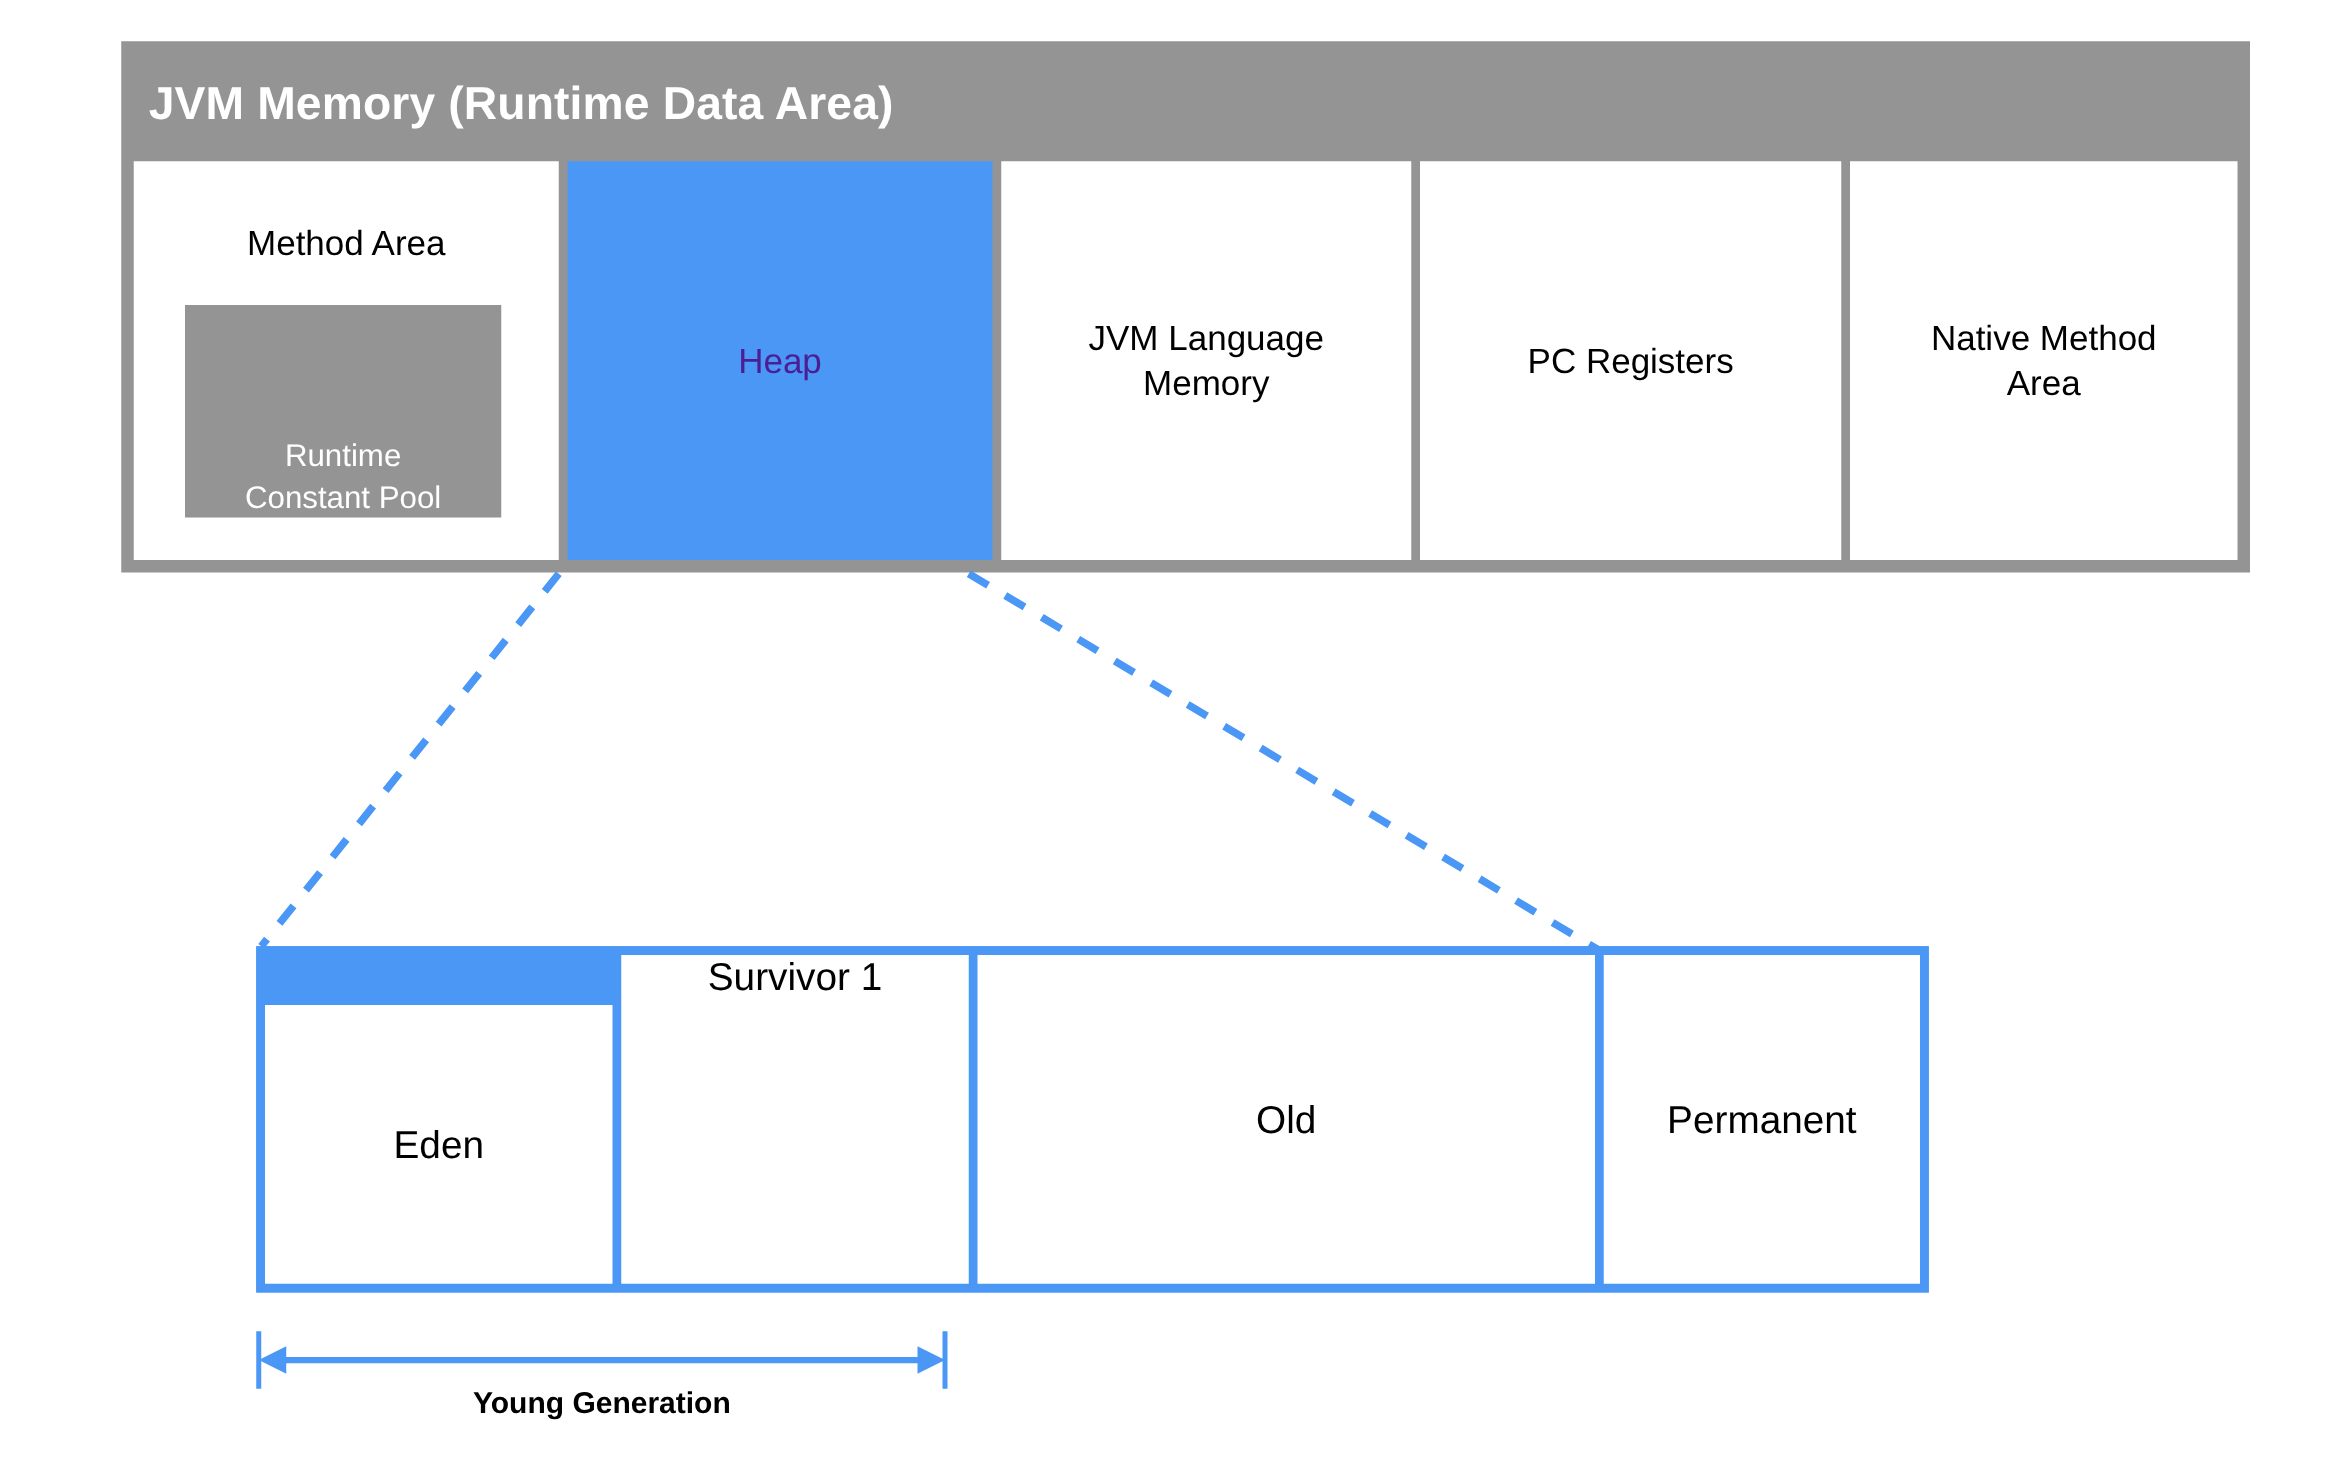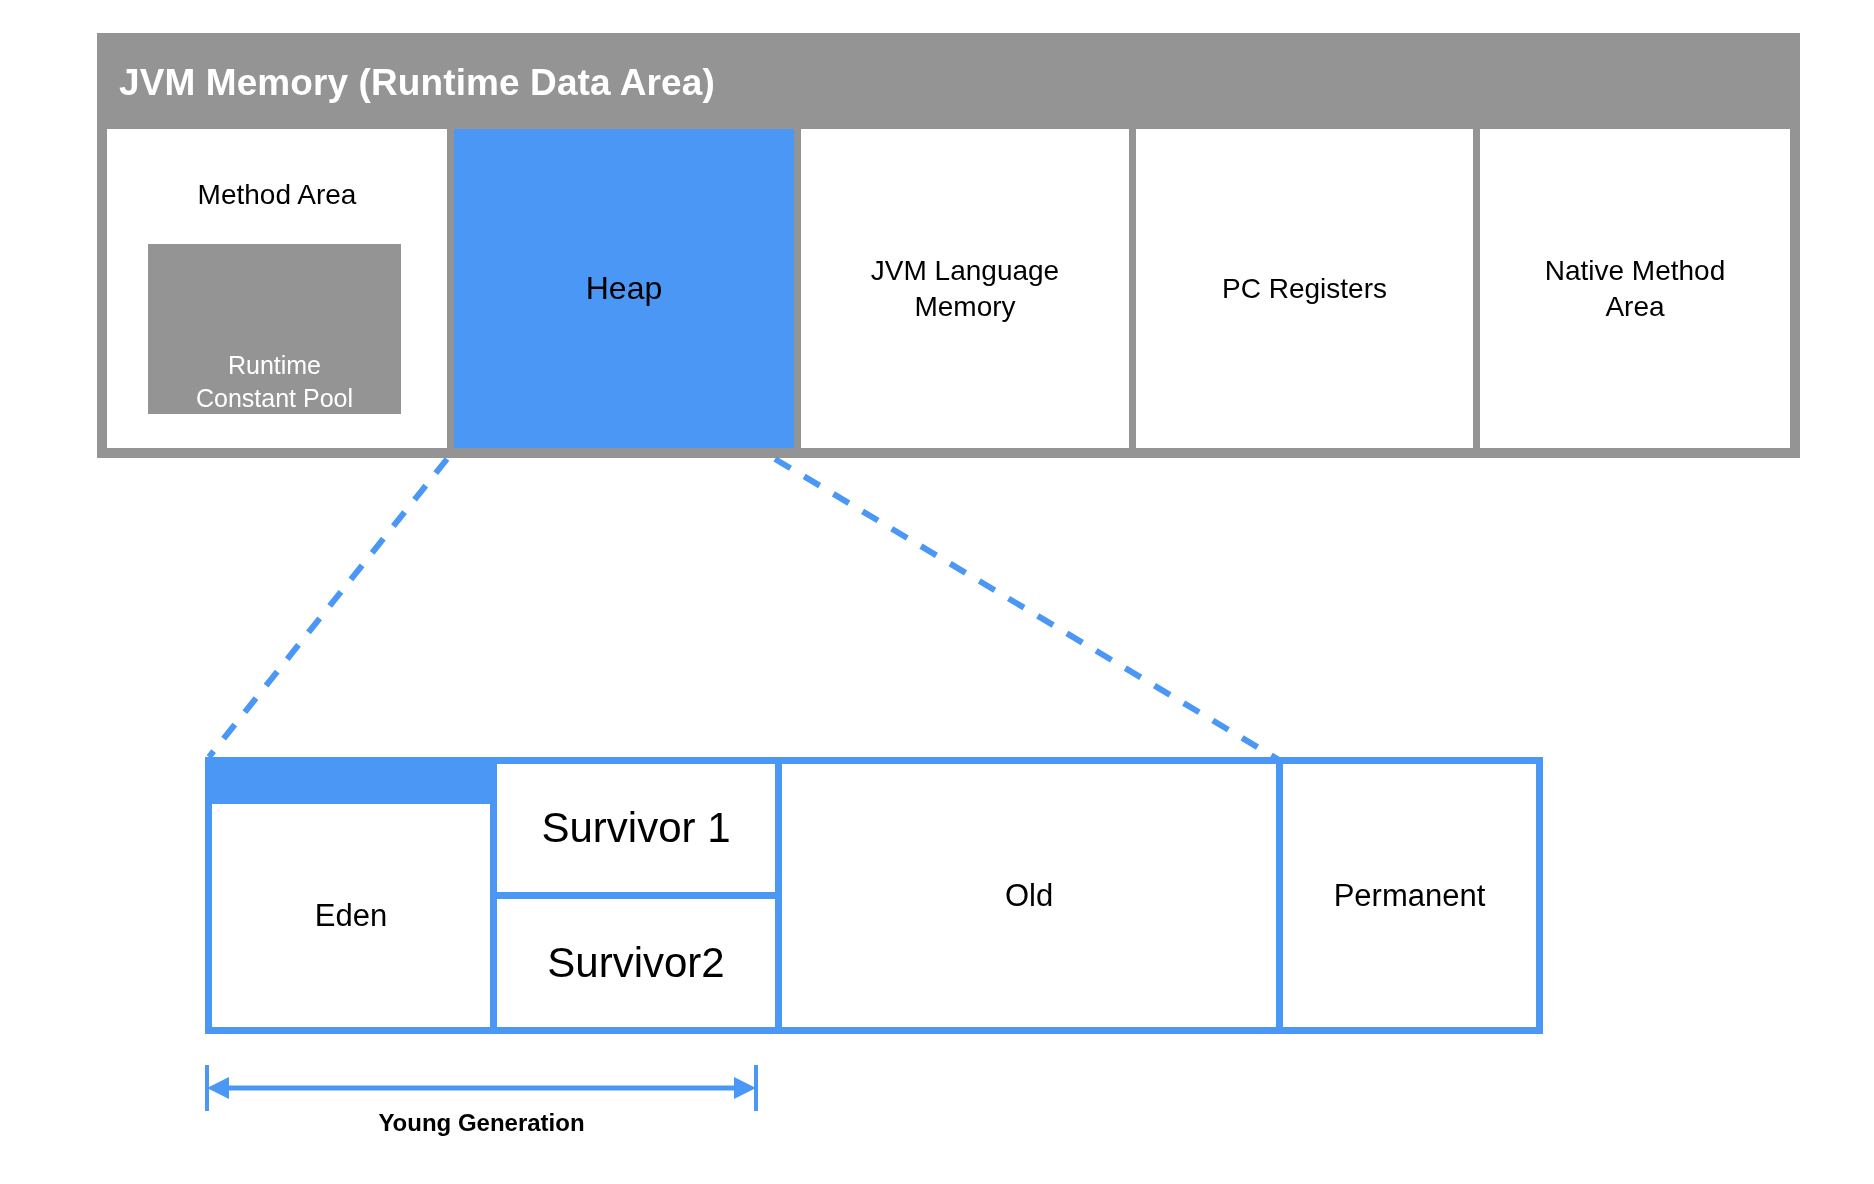--- a/index.html
+++ b/index.html
@@ -104,22 +104,22 @@
     font-size: 25px;
     line-height: 1.3;
     display: flex;
     align-items: flex-end;
     justify-content: center;
     text-align: center;
     box-sizing: border-box;
   }
 
   .heap-label {
-    font-size: 32px;
-    color: #000000;
+    font-size: 28px;
+    color: #4c1d95;
   }
 
   
   .connectors {
     position: absolute;
     left: 0;
     top: 0;
     width: 1874px;
     height: 1184px;
     pointer-events: none;
@@ -149,23 +149,22 @@
     text-align: center;
   }
 
   .hd-eden { width: 278px; margin-top: 40px; }
   .hd-surv { width: 278px; margin-left: 7px; background: transparent;
              display: flex; flex-direction: column; }
   .hd-surv .sub {
     background: #ffffff;
     flex: 1 1 0;
     display: flex;
-    align-items: center;
-    justify-content: center;
-    font-size: 42px;
+    justify-content: center;
+    font-size: 31px;
   }
   .hd-surv .sub + .sub { margin-top: 7px; }
 
   .hd-old { flex: 1 1 auto; margin-left: 7px; }
   .hd-perm { width: 253px; margin-left: 7px; }
 
   
   .measure {
     position: absolute;
     left: 205px;
@@ -247,23 +246,20 @@
 
   <div class="heap-detail">
 
     <div class="hd-cell hd-eden">
       <span>Eden</span>
     </div>
 
     <div class="hd-surv">
       <div class="sub">
         <span>Survivor 1</span>
-      </div>
-      <div class="sub">
-        <span>Survivor2</span>
       </div>
     </div>
 
     <div class="hd-cell hd-old">
       <span>Old</span>
     </div>
 
     <div class="hd-cell hd-perm">
       <span>Permanent</span>
     </div>

